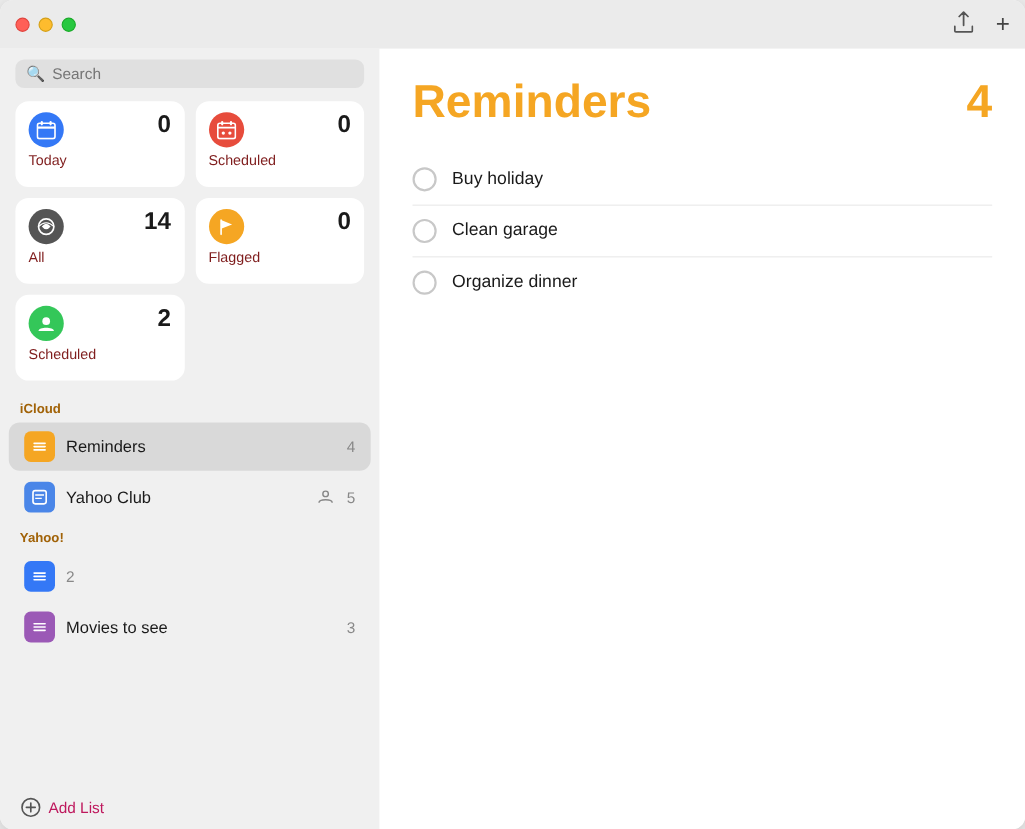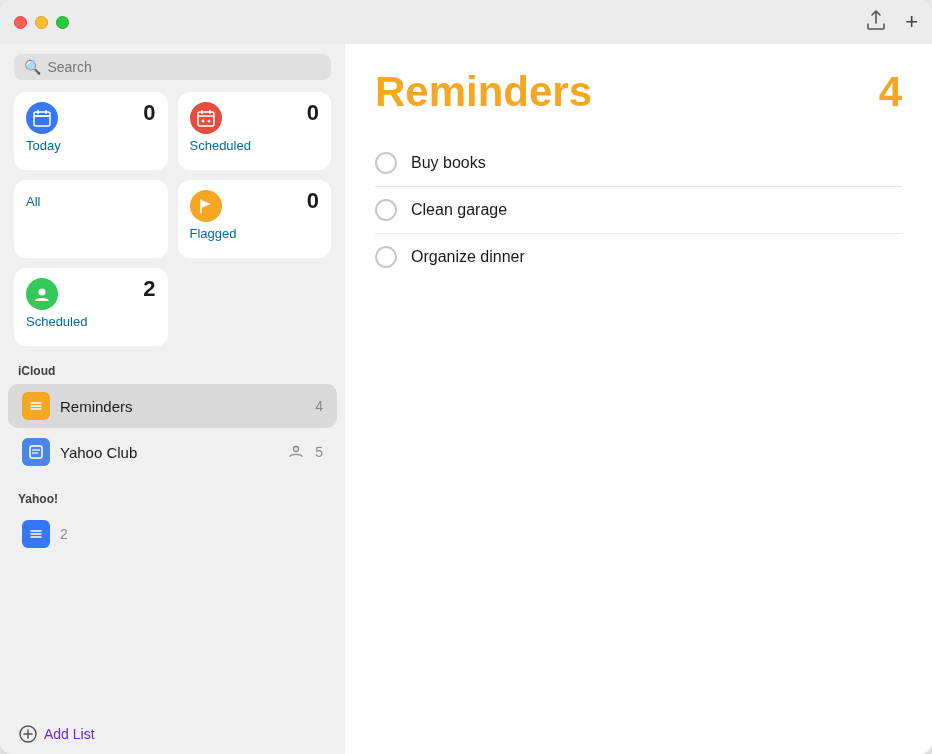--- a/index.html
+++ b/index.html
@@ -123,35 +123,35 @@
       color: white;
     }
     .smart-card-count {
       font-size: 22px;
       font-weight: 700;
       color: #1a1a1a;
       line-height: 1;
     }
     .smart-card-label {
       font-size: 13px;
-      color: #0369a1;
+      color: #7f1d1d;
       margin-top: 4px;
       font-weight: 500;
     }
     .icon-blue { background: #3478f6; }
     .icon-red { background: #e74c3c; }
     .icon-dark { background: #555; }
     .icon-orange { background: #f5a623; }
     .icon-gray { background: #6c6c6e; }
     .icon-green { background: #34c759; }
 
     .section-header {
       font-size: 12px;
       font-weight: 600;
-      color: #404040;
+      color: #a16207;
       padding: 4px 18px 6px;
       text-transform: none;
     }
     .list-item {
       display: flex;
       align-items: center;
       padding: 8px 14px;
       border-radius: 10px;
       margin: 0 8px 2px;
       cursor: pointer;
@@ -185,21 +185,21 @@
       color: #888;
       font-weight: 400;
     }
     .add-list-btn {
       display: flex;
       align-items: center;
       gap: 6px;
       padding: 10px 18px;
       margin-top: auto;
       cursor: pointer;
-      color: #6d28d9;
+      color: #be185d;
       font-size: 14px;
     }
 
     
     .main {
       flex: 1;
       background: white;
       display: flex;
       flex-direction: column;
       padding: 24px 30px;
@@ -308,20 +308,30 @@
                 <circle cx="6" cy="12" r="1.5" fill="white"></circle>
                 <circle cx="12" cy="12" r="1.5" fill="white"></circle>
               </svg>
             </div>
             <span class="smart-card-count">0</span>
           </div>
           <div class="smart-card-label">Scheduled</div>
         </div>
 
         <div class="smart-card">
+          <div class="smart-card-top">
+            <div class="smart-card-icon icon-dark">
+              <svg width="18" height="18" viewBox="0 0 18 18" fill="none">
+                <circle cx="9" cy="9" r="7" stroke="white" stroke-width="1.5"></circle>
+                <path d="M5 9 Q9 4 13 9 Q9 14 5 9Z" fill="white"></path>
+                <path d="M2 9 Q9 2 16 9" stroke="white" stroke-width="1" fill="none"></path>
+              </svg>
+            </div>
+            <span class="smart-card-count">14</span>
+          </div>
           <div class="smart-card-label">All</div>
         </div>
 
         <div class="smart-card">
           <div class="smart-card-top">
             <div class="smart-card-icon icon-orange">
               <svg width="18" height="18" viewBox="0 0 18 18" fill="none">
                 <path d="M4 3 L14 7 L4 11 V3Z" fill="white"></path>
                 <line x1="4" y1="3" x2="4" y2="16" stroke="white" stroke-width="1.5" stroke-linecap="round"></line>
               </svg>
@@ -372,33 +382,44 @@
         <span class="list-name">Yahoo Club</span>
         <span class="list-shared-icon">
           <svg width="18" height="18" viewBox="0 0 18 18" fill="none">
             <circle cx="9" cy="7" r="2.5" stroke="#888" stroke-width="1.3"></circle>
             <path d="M3 15 C3 11.5 15 11.5 15 15" stroke="#888" stroke-width="1.3" fill="none"></path>
           </svg>
         </span>
         <span class="list-count">5</span>
       </div>
 
-      <div class="section-header" style="margin-top:12px;">Yahoo!</div>
+      <div class="section-header" style="margin-top:2px;">Yahoo!</div>
 
       <div class="list-item">
         <div class="list-icon" style="background:#3478f6;">
           <svg width="16" height="16" viewBox="0 0 16 16" fill="none">
             <line x1="3" y1="5" x2="13" y2="5" stroke="white" stroke-width="1.5" stroke-linecap="round"></line>
             <line x1="3" y1="8" x2="13" y2="8" stroke="white" stroke-width="1.5" stroke-linecap="round"></line>
             <line x1="3" y1="11" x2="13" y2="11" stroke="white" stroke-width="1.5" stroke-linecap="round"></line>
           </svg>
         </div>
         <span class="list-count">2</span>
       </div>
 
+      <div class="list-item">
+        <div class="list-icon" style="background:#9b59b6;">
+          <svg width="16" height="16" viewBox="0 0 16 16" fill="none">
+            <line x1="3" y1="5" x2="13" y2="5" stroke="white" stroke-width="1.5" stroke-linecap="round"></line>
+            <line x1="3" y1="8" x2="13" y2="8" stroke="white" stroke-width="1.5" stroke-linecap="round"></line>
+            <line x1="3" y1="11" x2="13" y2="11" stroke="white" stroke-width="1.5" stroke-linecap="round"></line>
+          </svg>
+        </div>
+        <span class="list-name">Movies to see</span>
+        <span class="list-count">3</span>
+      </div>
 
       <div style="flex:1;"></div>
 
       <div class="add-list-btn">
         <svg width="20" height="20" viewBox="0 0 20 20" fill="none">
           <circle cx="10" cy="10" r="8" stroke="#555" stroke-width="1.5"></circle>
           <line x1="10" y1="6" x2="10" y2="14" stroke="#555" stroke-width="1.5" stroke-linecap="round"></line>
           <line x1="6" y1="10" x2="14" y2="10" stroke="#555" stroke-width="1.5" stroke-linecap="round"></line>
         </svg>
         <span>Add List</span>
@@ -407,21 +428,21 @@
 
     <div class="main">
       <div class="main-header">
         <h1 class="main-title">Reminders</h1>
         <span class="main-count">4</span>
       </div>
 
       <ul class="reminder-list">
         <li class="reminder-item">
           <div class="reminder-circle"></div>
-          <span class="reminder-text">Buy books</span>
+          <span class="reminder-text">Buy holiday</span>
         </li>
         <li class="reminder-item">
           <div class="reminder-circle"></div>
           <span class="reminder-text">Clean garage</span>
         </li>
         <li class="reminder-item">
           <div class="reminder-circle"></div>
           <span class="reminder-text">Organize dinner</span>
         </li>
       </ul>

